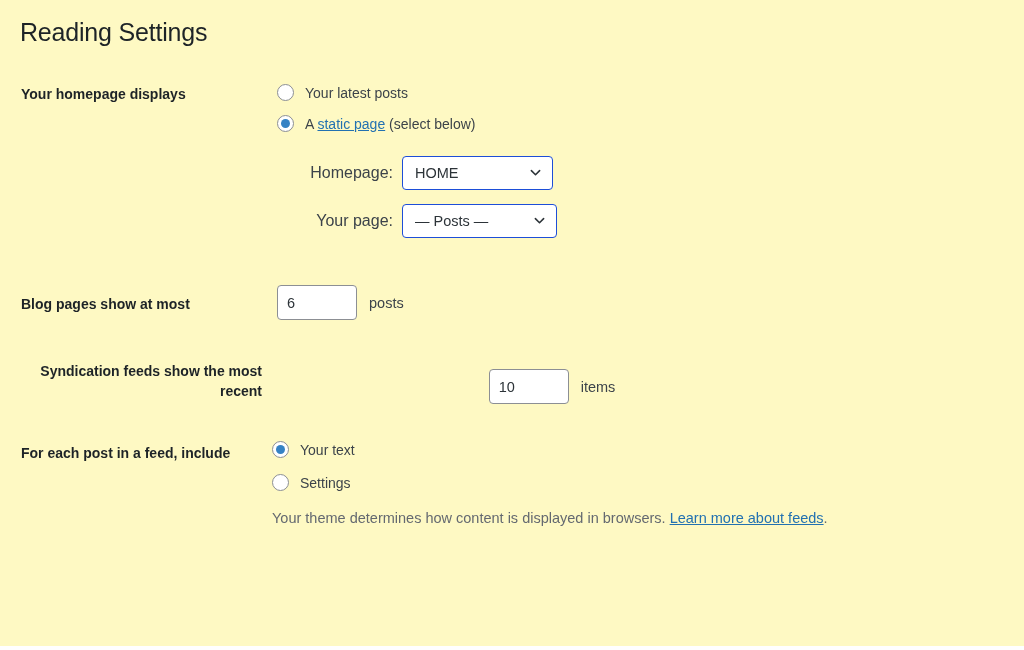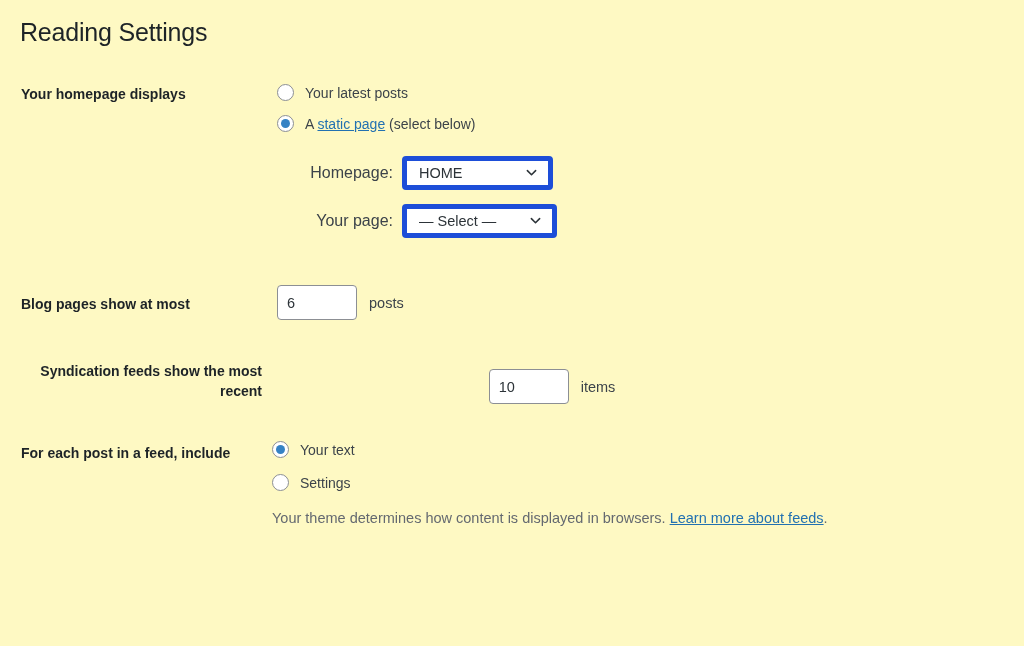--- a/index.html
+++ b/index.html
@@ -139,21 +139,21 @@
     margin-right: 9px;
   }
   .select-label.homepage { width: 94px; }
   .select-label.postspage { width: 94px; }
 
   .select {
     position: relative;
     display: inline-flex;
     align-items: center;
     height: 34px;
-    border: 5px solid #1d4ed8;
+    border: 1px solid #1d4ed8;
     border-radius: 4px;
     background: #ffffff;
     padding: 0 34px 0 12px;
     font-size: 14.5px;
     color: #2c3338;
     min-width: 0;
   }
   .select.homepage-select { width: 151px; }
   .select.posts-select { width: 155px; }
 
@@ -237,21 +237,21 @@
                 <svg width="11" height="11" viewBox="0 0 12 12" fill="none">
                   <path d="M1.5 4 L6 8.5 L10.5 4" stroke="#2c3338" stroke-width="1.7" stroke-linecap="round" stroke-linejoin="round"></path>
                 </svg>
               </span>
             </span>
           </div>
 
           <div class="select-line">
             <span class="select-label postspage">Your page:</span>
             <span class="select posts-select">
-              <span>— Select —</span>
+              <span>— Posts —</span>
               <span class="chevron">
                 <svg width="11" height="11" viewBox="0 0 12 12" fill="none">
                   <path d="M1.5 4 L6 8.5 L10.5 4" stroke="#2c3338" stroke-width="1.7" stroke-linecap="round" stroke-linejoin="round"></path>
                 </svg>
               </span>
             </span>
           </div>
 
         </div>
       </div>

